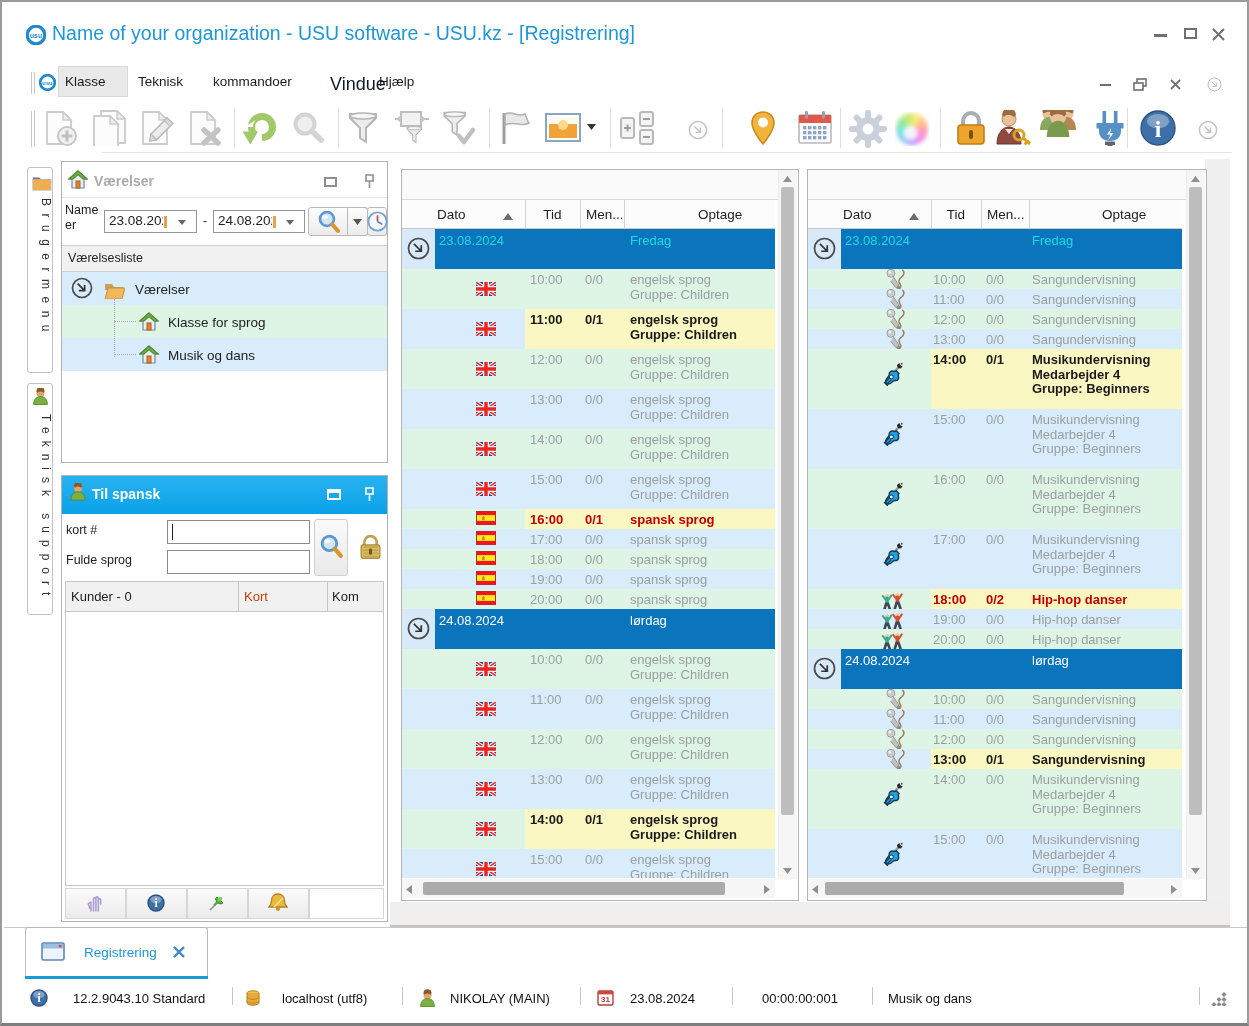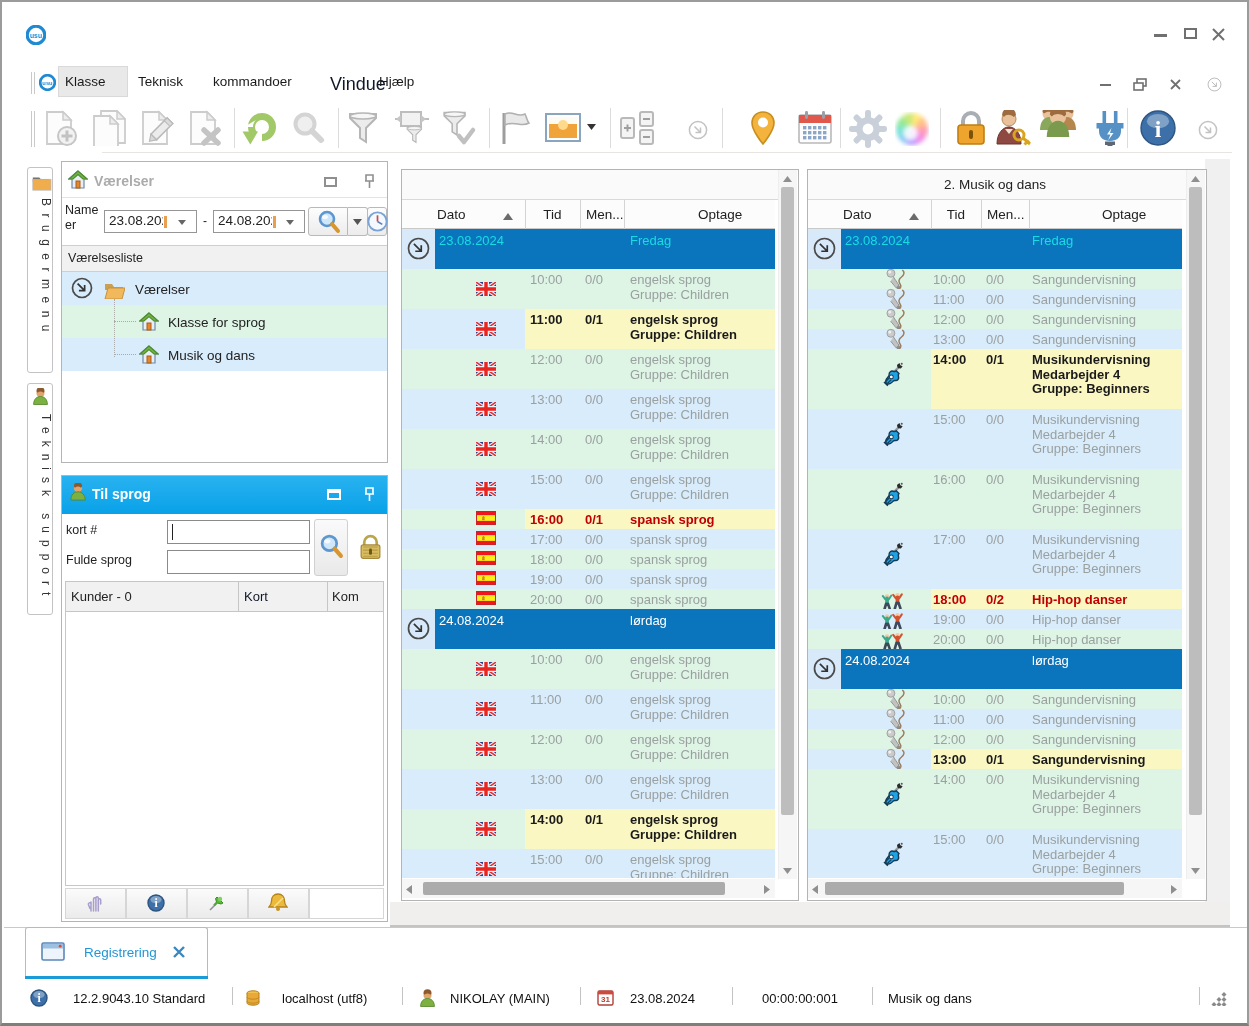--- a/index.html
+++ b/index.html
@@ -7,20 +7,21 @@
 .ic{position:absolute;}
 </style></head><body>
 <div id="win">
 <div class="abs" style="left:1203px;top:157px;width:25px;height:766px;background:#f0f0f0;"></div>
 <div class="abs" style="left:388px;top:900px;width:840px;height:23px;background:#f0efee;"></div>
 <div class="abs" style="left:388px;top:923px;width:840px;height:2px;background:#c3c3c3;"></div>
 <svg class="ic" style="left:24px;top:23px" width="20" height="20" viewBox="0 0 20 20">
       <circle cx="10.0" cy="10.0" r="8.8" fill="#fff" stroke="#1f8ad2" stroke-width="3.2"></circle>
       <text x="10.0" y="12.8" font-size="6.800000000000001" font-weight="bold" fill="#1f8ad2" text-anchor="middle" font-family="Liberation Sans">usu</text>
     </svg>
+<div class="abs" style="left:50px;top:20px;font-size:19.5px;color:#2196d6;white-space:nowrap;">Name of your organization - USU software - USU.kz - [Registrering]</div>
 <div class="abs" style="left:1152px;top:32px;width:13px;height:3px;background:#707070;"></div>
 <div class="abs" style="left:1182px;top:26px;width:13px;height:11px;border:2px solid #707070;"></div>
 <svg class="ic" style="left:1210px;top:26px" width="13" height="13" viewBox="0 0 13 13">
       <path d="M1 1 L12 12 M12 1 L1 12" stroke="#707070" stroke-width="2"></path>
     </svg>
 <div class="abs" style="left:29px;top:70px;width:1px;height:22px;background:#c9c9c9;"></div>
 <div class="abs" style="left:32px;top:70px;width:1px;height:22px;background:#c9c9c9;"></div>
 <svg class="ic" style="left:37px;top:72px" width="17" height="17" viewBox="0 0 17 17">
       <circle cx="8.5" cy="8.5" r="7.3" fill="#fff" stroke="#1f8ad2" stroke-width="2.72"></circle>
       <text x="8.5" y="10.88" font-size="5.78" font-weight="bold" fill="#1f8ad2" text-anchor="middle" font-family="Liberation Sans">usu</text>
@@ -347,21 +348,21 @@
 <div class="abs" style="left:166px;top:346px;font-size:13.5px;color:#222;">Musik og dans</div>
 <div class="abs" style="left:59px;top:473px;width:327px;height:447px;background:#fff;border:1px solid #b4b4b4;"></div>
 <div class="abs" style="left:60px;top:474px;width:325px;height:38px;background:linear-gradient(#29b2f0,#09a1e8);"></div>
 <svg class="ic" style="left:67px;top:481px" width="18" height="22" viewBox="0 0 16 20">
       <g transform="scale(1.0)">
         <circle cx="8" cy="4.6" r="3.8" fill="#e2a46c"></circle>
         <path d="M4.2 3 a3.8 3.8 0 0 1 7.6 0 l-1 1.4 c-2 -1.6 -3.8 -1.6 -5.6 0 z" fill="#8a5a2e"></path>
         <path d="M1.5 15.5 c0 -5 3 -7.5 6.5 -7.5 s6.5 2.5 6.5 7.5 z" fill="#7cb142" stroke="#55882a" stroke-width="0.8"></path>
       </g>
     </svg>
-<div class="abs" style="left:90px;top:484px;font-size:14px;font-weight:bold;color:#fff;">Til sprog</div>
+<div class="abs" style="left:90px;top:484px;font-size:14px;font-weight:bold;color:#fff;">Til spansk</div>
 <div class="abs" style="left:325px;top:487px;width:14px;height:11px;border:2px solid #fff;border-top-width:4px;"></div>
 <svg class="ic" style="left:362px;top:485px" width="11" height="15" viewBox="0 0 11 15">
       <path d="M2 1 h7 v6 h-7 z M1 7 h9 M5.5 7 v7" stroke="#fff" stroke-width="1.6" fill="none"></path>
     </svg>
 <div class="abs" style="left:64px;top:521px;font-size:12.5px;color:#222;">kort #</div>
 <div class="abs" style="left:165px;top:518px;width:143px;height:24px;background:#fff;border:1px solid #8a8a8a;"></div>
 <div class="abs" style="left:170px;top:522px;width:1px;height:16px;background:#222;"></div>
 <div class="abs" style="left:64px;top:551px;font-size:12.5px;color:#222;">Fulde sprog</div>
 <div class="abs" style="left:165px;top:548px;width:143px;height:24px;background:#fff;border:1px solid #8a8a8a;"></div>
 <div class="abs" style="left:312px;top:517px;width:34px;height:57px;background:linear-gradient(#fafafa,#e9e9e9);border:1px solid #d0d0d0;border-radius:3px;"></div>
@@ -377,21 +378,21 @@
         <path d="M7 12 v-3.5 a6 6 0 0 1 12 0 V12" fill="none" stroke="#b9a64b" stroke-width="2.6"></path>
         <rect x="4" y="11" width="18" height="13" rx="2" fill="#d8bc62" stroke="#a8893a" stroke-width="1.2"></rect>
         <path d="M6 13 h14 M6 16 h14 M6 19 h14 M6 22 h14" stroke="#b89c44" stroke-width="1"></path>
         <rect x="11.6" y="14.5" width="2.8" height="6" rx="1.3" fill="#6e5714"></rect>
       </g>
     </svg>
 <div class="abs" style="left:63px;top:579px;width:319px;height:31px;background:#f1f1f1;border:1px solid #c6c6c6;"></div>
 <div class="abs" style="left:236px;top:580px;width:1px;height:29px;background:#c6c6c6;"></div>
 <div class="abs" style="left:325px;top:580px;width:1px;height:29px;background:#c6c6c6;"></div>
 <div class="abs" style="left:69px;top:587px;font-size:13px;color:#222;">Kunder - 0</div>
-<div class="abs" style="left:242px;top:587px;font-size:13px;color:#0f172a;">Kort</div>
+<div class="abs" style="left:242px;top:587px;font-size:13px;color:#c2410c;">Kort</div>
 <div class="abs" style="left:330px;top:587px;font-size:13px;color:#222;">Kom</div>
 <div class="abs" style="left:63px;top:610px;width:319px;height:274px;background:#fff;border:1px solid #c6c6c6;border-top:none;"></div>
 <div class="abs" style="left:63px;top:886px;width:61px;height:31px;background:linear-gradient(#fbfbfb,#ebebeb);border:1px solid #d6d6d6;"></div>
 <div class="abs" style="left:124px;top:886px;width:61px;height:31px;background:linear-gradient(#fbfbfb,#ebebeb);border:1px solid #d6d6d6;"></div>
 <div class="abs" style="left:185px;top:886px;width:61px;height:31px;background:linear-gradient(#fbfbfb,#ebebeb);border:1px solid #d6d6d6;"></div>
 <div class="abs" style="left:246px;top:886px;width:61px;height:31px;background:linear-gradient(#fbfbfb,#ebebeb);border:1px solid #d6d6d6;"></div>
 <svg class="ic" style="left:84px;top:892px" width="18" height="18" viewBox="0 0 18 18">
       <g transform="scale(1.0)">
         <path d="M5 17 V8 M7.5 17 V5 a1.2 1.2 0 0 1 2.4 0 M9.9 17 V4 a1.2 1.2 0 0 1 2.4 0 V6 M12.3 17 V6 a1.2 1.2 0 0 1 2.4 0 v4 M5 9.5 a1.4 1.4 0 0 0 -2.6 1 l1.6 4" fill="#efeaf8" stroke="#a79ecb" stroke-width="1.5" stroke-linecap="round"></path>
       </g>
@@ -655,21 +656,20 @@
 <div class="abs" style="left:400px;top:877px;width:373px;height:19px;background:#f6f6f6;"></div>
 <svg class="ic" style="left:404px;top:883px" width="6" height="9" viewBox="0 0 6 9">
       <path d="M6 0 v9 L0 4.5 z" fill="#8f8f8f"></path>
     </svg>
 <svg class="ic" style="left:762px;top:883px" width="6" height="9" viewBox="0 0 6 9">
       <path d="M0 0 v9 L6 4.5 z" fill="#8f8f8f"></path>
     </svg>
 <div class="abs" style="left:421px;top:880px;width:302px;height:13px;background:#ababab;border-radius:2px;"></div>
 <div class="abs" style="left:805px;top:167px;width:400px;height:732px;border:1px solid #b4b4b4;background:#fff;"></div>
 <div class="abs" style="left:806px;top:168px;width:397px;height:30px;background:#fafafa;border-bottom:1px solid #d9d9d9;"></div>
-<div class="abs" style="left:806px;top:175px;width:374px;text-align:center;font-size:13.5px;color:#222;">2. Musik og dans</div>
 <div class="abs" style="left:806px;top:198px;width:374px;height:29px;background:#fcfcfc;border-bottom:1px solid #c9c9c9;"></div>
 <div class="abs" style="left:929px;top:198px;width:1px;height:29px;background:#d4d4d4;"></div>
 <div class="abs" style="left:979px;top:198px;width:1px;height:29px;background:#d4d4d4;"></div>
 <div class="abs" style="left:1027px;top:198px;width:1px;height:29px;background:#d4d4d4;"></div>
 <div class="abs" style="left:841px;top:205px;font-size:13.5px;color:#222;">Dato</div>
 <svg class="ic" style="left:907px;top:211px" width="10" height="7" viewBox="0 0 10 7">
       <path d="M5 0 L10 7 H0 z" fill="#6b6b6b"></path>
     </svg>
 <div class="abs" style="left:929px;top:205px;width:50px;text-align:center;font-size:13.5px;color:#222;">Tid</div>
 <div class="abs" style="left:985px;top:205px;font-size:13.5px;color:#222;">Men...</div>

